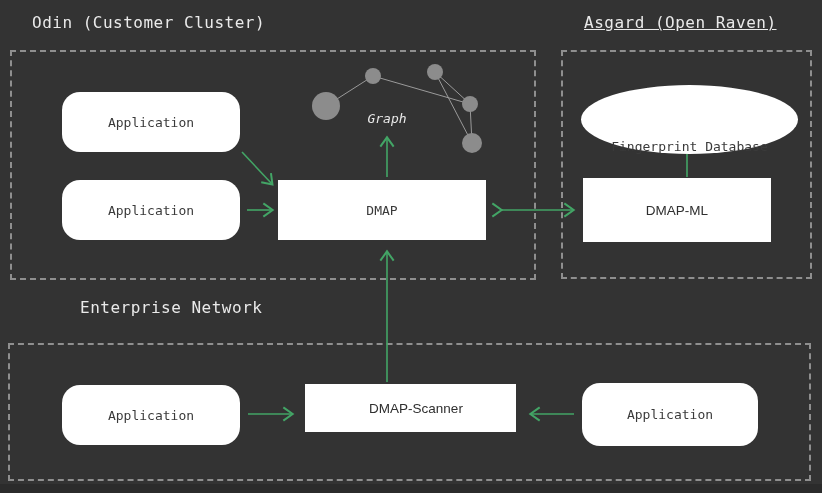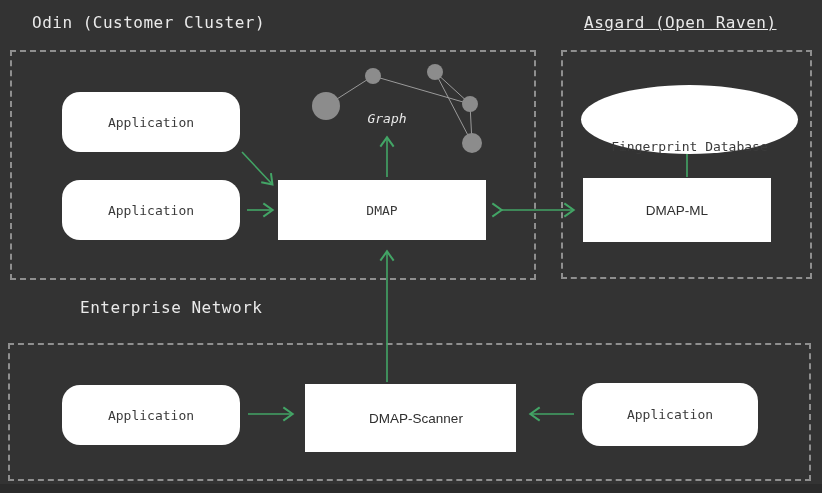--- a/index.html
+++ b/index.html
@@ -121,21 +121,21 @@
   <div class="node ellipse" style="left:581px;top:85px;width:217px;height:69px;">
     <span>Fingerprint Database</span>
   </div>
   <div class="node sansfont" style="left:583px;top:178px;width:188px;height:64px;">
     <span>DMAP-ML</span>
   </div>
 
   <div class="node rounded" style="left:62px;top:385px;width:178px;height:60px;">
     <span>Application</span>
   </div>
-  <div class="node sansfont" style="left:305px;top:384px;width:211px;height:68px;padding-left:11px;">
+  <div class="node sansfont" style="left:305px;top:384px;width:211px;height:48px;padding-left:11px;">
     <span>DMAP-Scanner</span>
   </div>
   <div class="node rounded" style="left:582px;top:383px;width:176px;height:63px;">
     <span>Application</span>
   </div>
 
   <div class="bottom-strip"></div>
 </div>
 
 </body></html>

